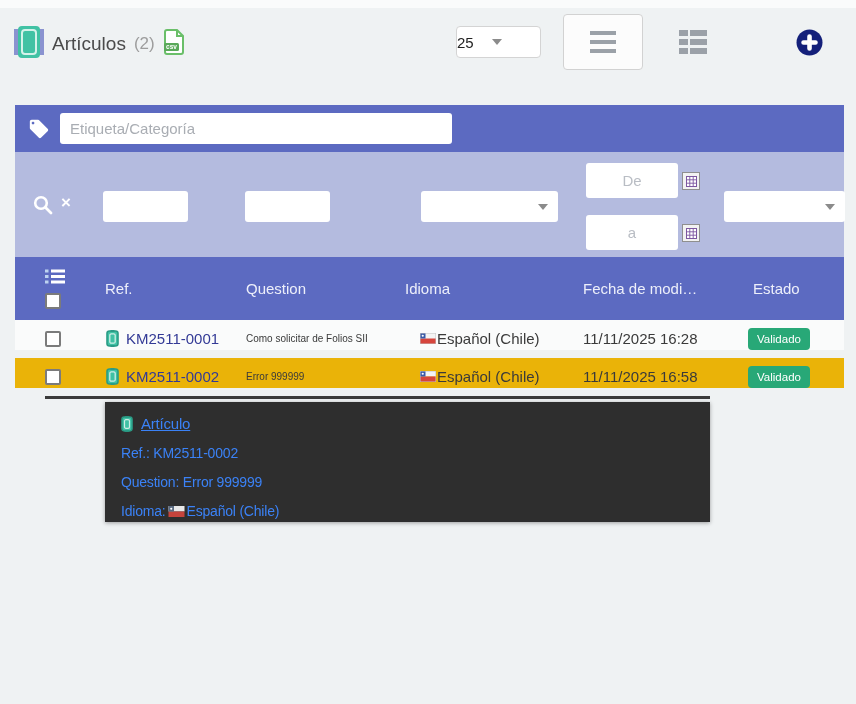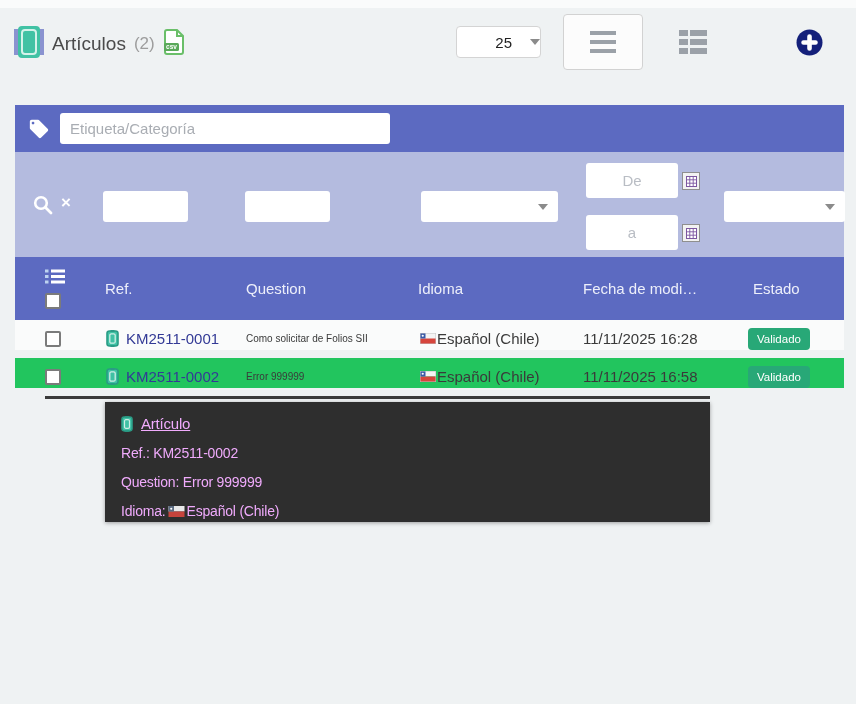--- a/index.html
+++ b/index.html
@@ -6,40 +6,40 @@
   body { font-family:"Liberation Sans", sans-serif; background:#eff2f3; }
   .screen { position:relative; width:856px; height:704px; background:#eff2f3; overflow:hidden;padding-left:47px; }
   .topstrip { position:absolute; left:0; top:0; width:856px; height:8px; background:#fafbfb; }
 
   
   .title-group { position:absolute; left:14px; top:26px; display:flex; align-items:center; gap:8px; }
   .page-title { font-size:19px; color:#4a4a4a; font-weight:400; }
   .item-count { font-size:17px; color:#9d9d9d; }
   .pagesize { position:absolute; left:456px; top:26px; width:85px; height:32px; background:#fff;
               border:1px solid #d4d4d4; border-radius:4px; display:flex; align-items:center;
-              justify-content:flex-end; gap:18px; font-size:15px; color:#222; cursor:pointer; }
+              justify-content:flex-start; gap:18px; font-size:15px; color:#222; cursor:pointer; }
   .caret { width:0; height:0; border-left:5px solid transparent; border-right:5px solid transparent;
            border-top:6px solid #8b8b8b; }
   .view-btn { position:absolute; left:563px; top:14px; width:80px; height:56px; background:#fcfcfc;
               border:1px solid #d2d2d2; border-radius:4px; display:flex; flex-direction:column;
               align-items:center; justify-content:center; gap:5px; cursor:pointer; }
   .view-btn .bar { width:26px; height:4px; background:#9ba1a8; }
   .grid-icon { position:absolute; left:679px; top:30px; width:30px; height:24px; display:flex;
                flex-direction:column; justify-content:space-between; cursor:pointer; }
   .grid-row { display:flex; gap:2px; height:6px; }
   .grid-row .sm { width:9px; height:6px; background:#9ba1a8; }
   .grid-row .lg { width:17px; height:6px; background:#9ba1a8; }
   .add-btn { position:absolute; left:796px; top:29px; width:27px; height:27px; border:none;
              background:transparent; cursor:pointer; }
 
   
   .tagbar { position:absolute; left:15px; top:105px; width:829px; height:47px; background:#5c6ac1;
             display:flex; align-items:center; }
   .tagbar .tag-ic { margin-left:13px; display:flex; }
-  .tag-input { margin-left:10px; width:330px; height:31px; border:none; border-radius:3px;
+  .tag-input { margin-left:10px; width:392px; height:31px; border:none; border-radius:3px;
                padding:0 10px; font-size:15px; color:#333; outline:none;
                font-family:"Liberation Sans", sans-serif; }
   .tag-input::placeholder { color:#a9adb3; }
 
   .searchbar { position:absolute; left:15px; top:152px; width:829px; height:105px; background:#b4bbdf; }
   .s-icon { position:absolute; left:18px; top:43px; cursor:pointer; }
   .x-icon { position:absolute; left:46px; top:42px; font-size:17px; font-weight:bold; color:#fff;
             cursor:pointer; line-height:1; }
   .f-input { position:absolute; height:31px; border:none; border-radius:3px; padding:0 8px;
              font-size:14px; outline:none; }
@@ -62,37 +62,37 @@
 
   
   .thead { position:absolute; left:15px; top:257px; width:829px; height:63px; background:#5c6ac1; }
   .thead .col { position:absolute; top:23px; font-size:15px; color:#edeffa; cursor:pointer; }
   .list-ic { position:absolute; left:30px; top:12px; cursor:pointer; }
   .cb { width:16px; height:16px; background:#fff; border:2px solid #7b7b7b; border-radius:2px;
         cursor:pointer; }
   .cb-head { position:absolute; left:30px; top:36px; }
   .row { position:absolute; left:15px; width:829px; height:30px; }
   .r1 { top:320px; background:#fafbfb; }
-  .r2 { top:358px; background:#22c55e; }
+  .r2 { top:358px; background:#eab308; }
   .row .cb { position:absolute; left:30px; top:11px; }
   .row .bk { position:absolute; left:91px; top:10px; }
   .ref-link { position:absolute; left:111px; top:10px; font-size:15px; color:#333a96;
               text-decoration:none; cursor:pointer; }
   .q-cell { position:absolute; left:231px; top:13px; font-size:10px; color:#3a3a3a; }
   .lang-cell { position:absolute; left:405px; top:10px; font-size:15px; color:#3a3a3a;
                display:flex; align-items:center; }
   .date-cell { position:absolute; left:568px; top:10px; font-size:15px; color:#3a3a3a; }
   .badge { position:absolute; left:733px; top:8px; width:62px; height:22px; background:#28a877;
            border-radius:4px; color:#fff; font-size:11.5px; display:flex; align-items:center;
            justify-content:center; }
   .tbl-border { position:absolute; left:45px; top:396px; width:665px; height:3px; background:#3b3b3b; }
 
   
   .tooltip { position:absolute; left:105px; top:402px; width:605px; height:120px; background:#2e2e2e;
-             color:#f0abfc; padding:13px 16px; box-shadow:0 1px 4px rgba(0,0,0,.35);
+             color:#3b82f6; padding:13px 16px; box-shadow:0 1px 4px rgba(0,0,0,.35);
              font-stretch:condensed; letter-spacing:-0.2px; }
   .tt-title { display:flex; align-items:center; gap:8px; font-size:15px; }
   .tt-title span { text-decoration:underline; }
   .tt-line { font-size:14px; margin-top:13px; display:flex; align-items:center; }
   .tt-line .fl { margin:0 2px; display:flex; }
 </style>
 </head>
 <body>
 
 <div class="screen">
@@ -205,21 +205,21 @@
           <rect x="6" y="0.5" width="14" height="3" fill="#fff"></rect>
         <rect x="0" y="6" width="3.5" height="3" fill="#bdd3f0"></rect>
           <rect x="6" y="6" width="14" height="3" fill="#fff"></rect>
         <rect x="0" y="11.5" width="3.5" height="3" fill="#bdd3f0"></rect>
           <rect x="6" y="11.5" width="14" height="3" fill="#fff"></rect>
       </svg>
     </span>
     <span class="cb cb-head"></span>
     <span class="col" style="left:90px">Ref.</span>
     <span class="col" style="left:231px">Question</span>
-    <span class="col" style="left:403px">Idioma</span>
+    <span class="col" style="left:390px">Idioma</span>
     <span class="col" style="left:568px">Fecha de modi…</span>
     <span class="col" style="left:738px">Estado</span>
   </div>
 
   <div class="row r1">
     <span class="cb"></span>
     <span class="bk">
       <svg width="13" height="17" viewBox="0 0 13 17">
         <rect x="1" y="1" width="11" height="15" rx="2.5" fill="#3fc1a4" stroke="#2a9b85" stroke-width="1.6"></rect>
         <rect x="4.5" y="0" width="4" height="1.8" fill="#2a9b85"></rect>

